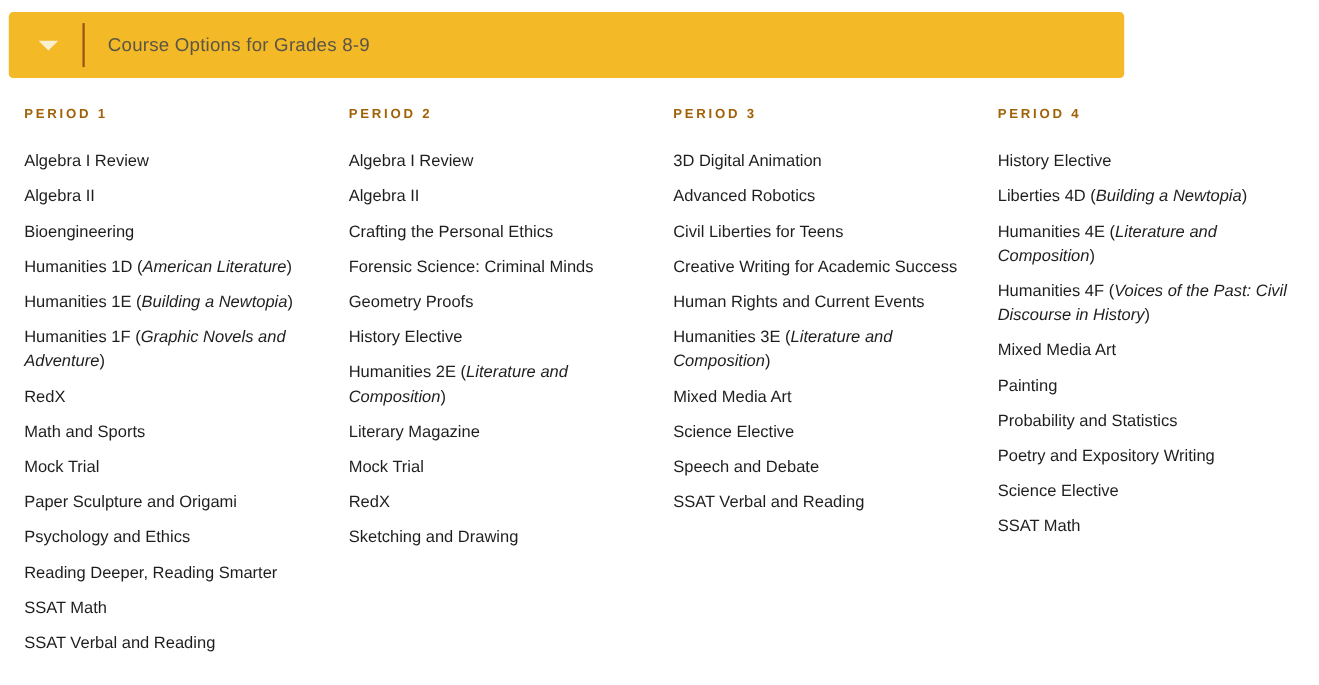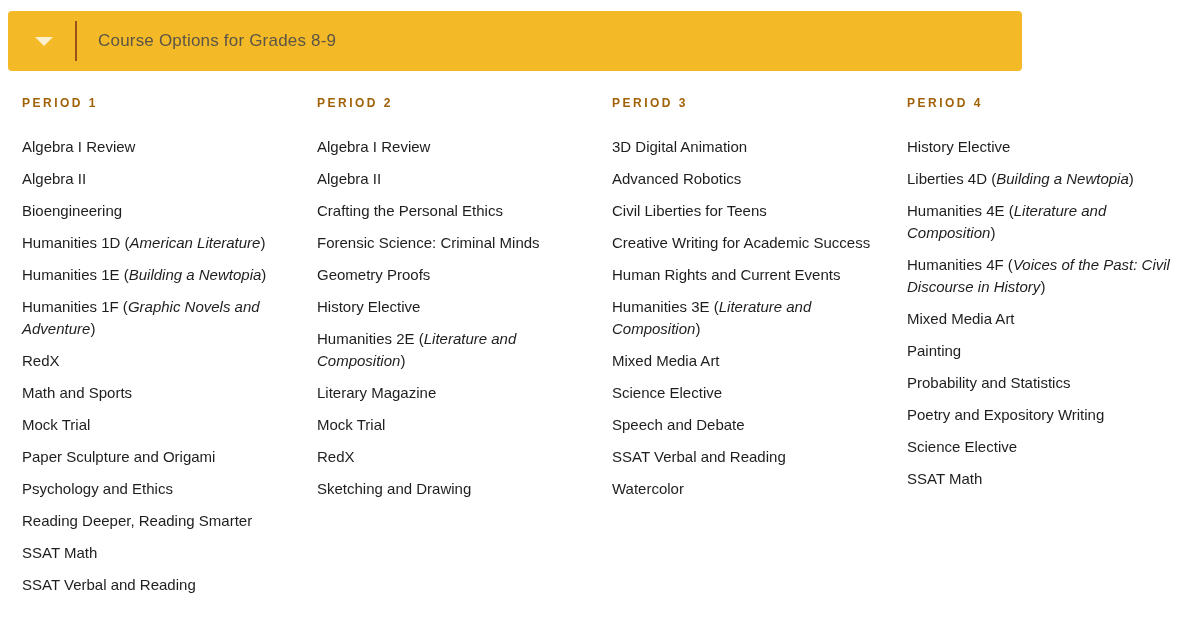--- a/index.html
+++ b/index.html
@@ -127,21 +127,20 @@
           <li class="course-item"><span>3D Digital Animation</span></li>
           <li class="course-item"><span>Advanced Robotics</span></li>
           <li class="course-item"><span>Civil Liberties for Teens</span></li>
           <li class="course-item"><span>Creative Writing for Academic Success</span></li>
           <li class="course-item"><span>Human Rights and Current Events</span></li>
           <li class="course-item"><span>Humanities 3E (</span><em>Literature and Composition</em><span>)</span></li>
           <li class="course-item"><span>Mixed Media Art</span></li>
           <li class="course-item"><span>Science Elective</span></li>
           <li class="course-item"><span>Speech and Debate</span></li>
           <li class="course-item"><span>SSAT Verbal and Reading</span></li>
-          <li class="course-item"><span>Watercolor</span></li>
         </ul>
       </div>
       <div class="period-column">
         <div class="period-label">PERIOD 4</div>
         <ul class="course-list">
           <li class="course-item"><span>History Elective</span></li>
           <li class="course-item"><span>Liberties 4D (</span><em>Building a Newtopia</em><span>)</span></li>
           <li class="course-item"><span>Humanities 4E (</span><em>Literature and Composition</em><span>)</span></li>
           <li class="course-item"><span>Humanities 4F (</span><em>Voices of the Past: Civil Discourse in History</em><span>)</span></li>
           <li class="course-item"><span>Mixed Media Art</span></li>

